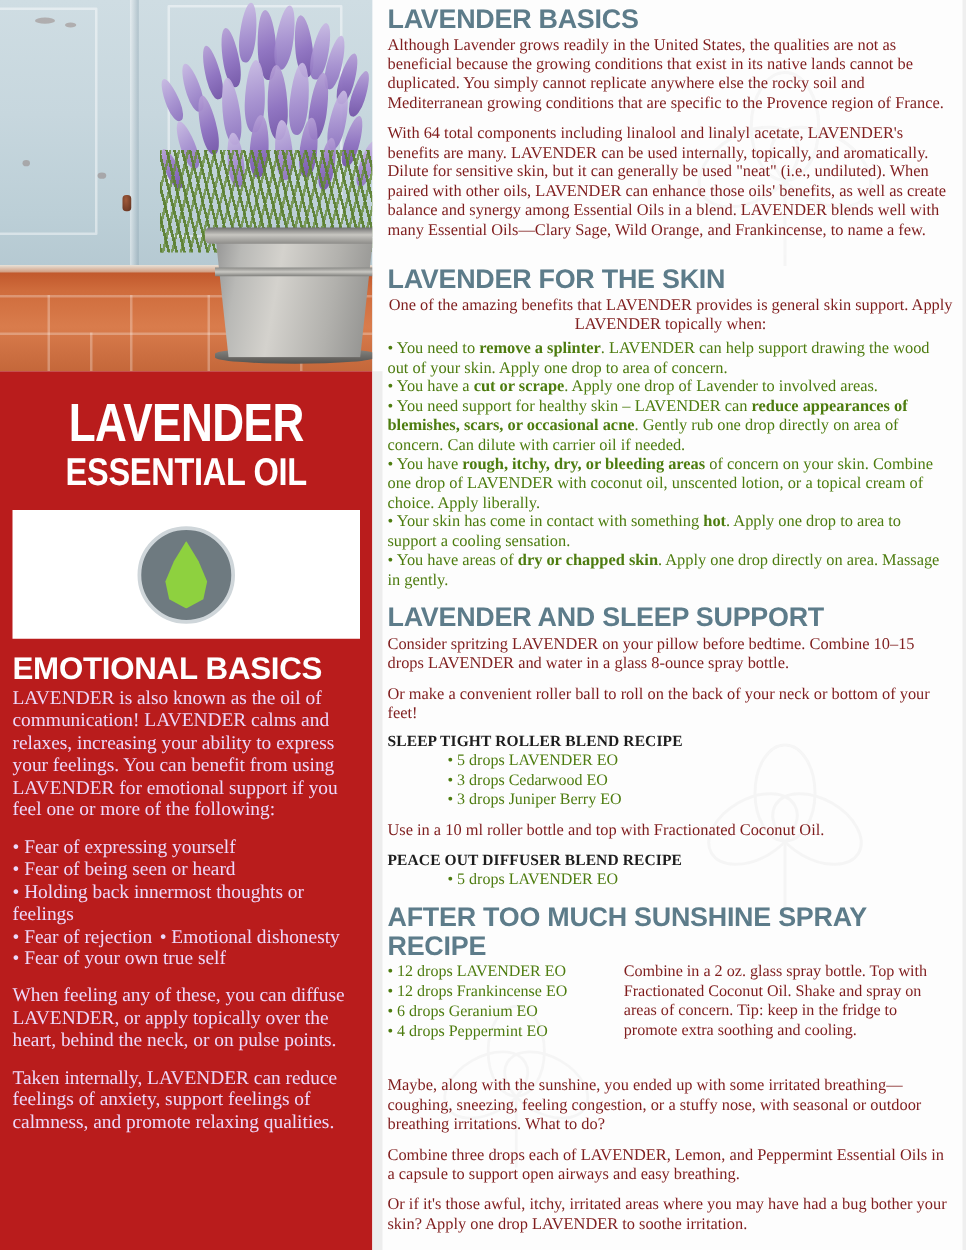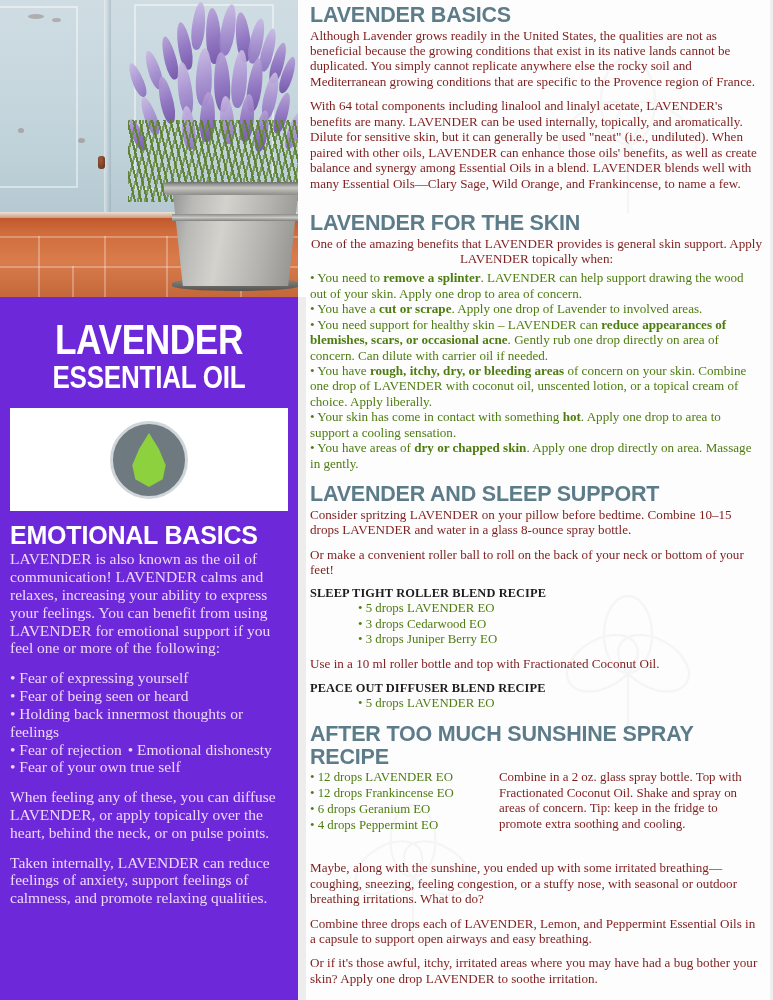--- a/index.html
+++ b/index.html
@@ -73,21 +73,21 @@
   .photo .blooms { position:absolute; left:0; top:0; width:298px; height:200px; }
   .photo .bl {
     position:absolute; border-radius:50% 50% 45% 45% / 60% 60% 40% 40%;
     background:linear-gradient(160deg,#b9a4d8,#8d6fc0 55%, #6f50a4);
     opacity:.93;
   }
   .photo .blL { background:linear-gradient(160deg,#cbbde4,#a68fd0 55%, #8a6fbd); }
 
   
   .purple {
-    background:#6d28d9; position:relative; flex:1 1 auto;
+    background:#b91c1c; position:relative; flex:1 1 auto;
     padding:0 0 0 0; color:#fff;
   }
   .title-wrap { padding:22px 14px 4px 14px; }
   .title-main {
     font-family:"Liberation Sans", sans-serif;
     font-weight:700; font-size:43px; line-height:0.95; letter-spacing:-0.5px;
     text-align:center; color:#ffffff;
     transform:scaleX(0.82); transform-origin:center;
   }
   .title-sub {

